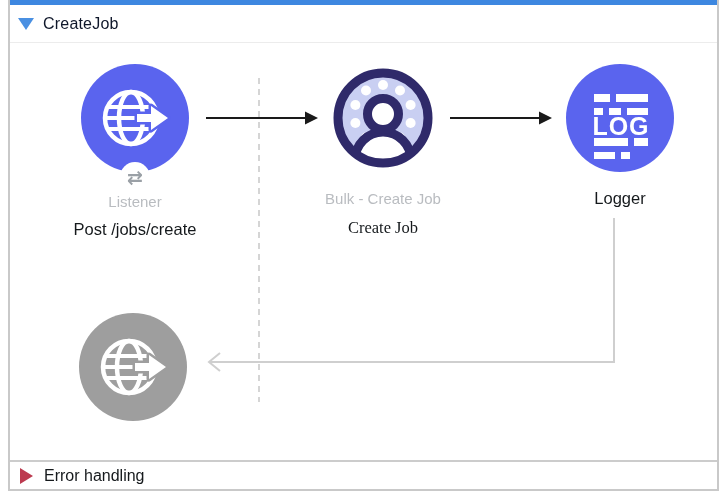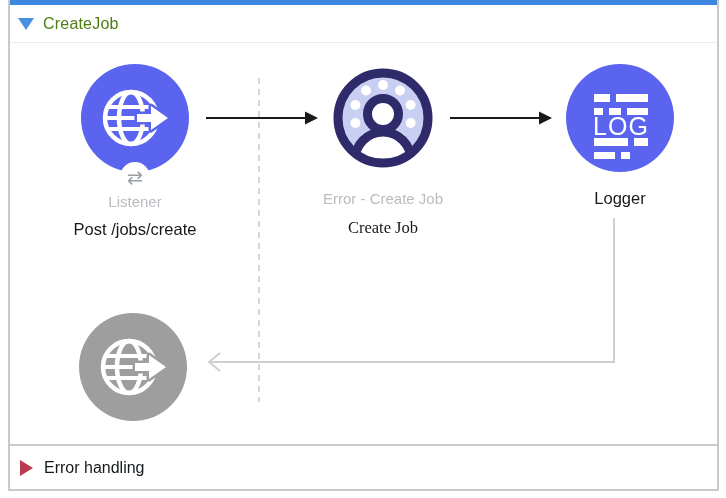--- a/index.html
+++ b/index.html
@@ -10,40 +10,40 @@
   .flow-frame{position:absolute;left:8px;top:0;width:711px;height:491px;
       box-sizing:border-box;border:2px solid #c9c9c9;border-top:none;background:#fff;}
 
   .selection-bar{position:absolute;top:0;left:0;right:0;height:5px;background:#3d87e0;}
 
   .flow-header{position:absolute;top:5px;left:0;right:0;height:37px;
       display:flex;align-items:center;padding-left:8px;gap:9px;
       border-bottom:1px solid #ececec;background:#fff;}
   .tri-down{width:0;height:0;border-left:8px solid transparent;
       border-right:8px solid transparent;border-top:12px solid #4a90e2;}
-  .flow-title{font-size:16px;color:#4d7c0f;letter-spacing:.2px;}
+  .flow-title{font-size:16px;color:#0f172a;letter-spacing:.2px;}
 
   .flow-body{position:absolute;top:42px;left:0;right:0;bottom:45px;overflow:visible;}
   .wires{position:absolute;left:0;top:0;}
 
   .node{position:absolute;width:108px;height:108px;border-radius:50%;}
   .node svg{position:absolute;left:0;top:0;width:108px;height:108px;overflow:visible;}
-  .node-blue{--node-bg:#5a64ee;background:var(--node-bg);}
+  .node-blue{--node-bg:#5a64ee;background:var(--node-bg);font-weight:bold;}
   .node-gray{--node-bg:#9e9e9e;background:var(--node-bg);filter:blur(0.7px);}
   .node-bulk{background:transparent;}
 
   .badge{position:absolute;left:39px;top:98px;width:30px;height:30px;border-radius:50%;
       background:#fff;display:flex;align-items:center;justify-content:center;
       color:#9aa0a6;font-size:19px;line-height:1;}
 
   .node-label{position:absolute;width:220px;text-align:center;white-space:nowrap;}
   .lbl-gray{font-size:15px;color:#b9bcc0;}
   .lbl-dark{font-size:16.5px;color:#15191c;}
 
-  .flow-footer{position:absolute;left:0;right:0;bottom:0;height:45px;box-sizing:border-box;
+  .flow-footer{position:absolute;left:0;right:0;bottom:0;height:29px;box-sizing:border-box;
       border-top:2px solid #cccccc;display:flex;align-items:center;padding-left:10px;gap:11px;
       background:#fff;}
   .tri-right{width:0;height:0;border-top:8px solid transparent;
       border-bottom:8px solid transparent;border-left:13px solid #bc3a4f;}
   .footer-label{font-size:16px;color:#15191c;}
 
   .log-text{font-family:"Liberation Sans","DejaVu Sans",sans-serif;font-size:25px;
       letter-spacing:1px;fill:#ffffff;}
 </style>
 </head>
@@ -118,21 +118,21 @@
             <circle cx="26.4" cy="41" r="5"></circle>
           <circle cx="37" cy="26.5" r="5"></circle>
         </g>
         <g clip-path="url(#bulkclip)">
           <circle cx="54" cy="96" r="28" fill="#ffffff" stroke="#2f2a6a" stroke-width="9"></circle>
         </g>
         <circle cx="54" cy="50" r="15.5" fill="#ffffff" stroke="#2f2a6a" stroke-width="9"></circle>
         <circle cx="54" cy="54" r="45" fill="none" stroke="#2f2a6a" stroke-width="9"></circle>
       </svg>
     </div>
-    <div class="node-label lbl-gray" style="left:263px;top:148px;">Error - Create Job</div>
+    <div class="node-label lbl-gray" style="left:263px;top:148px;">Bulk - Create Job</div>
     <div class="node-label lbl-dark" style="left:263px;top:176px;font-family:Liberation Serif, serif;">Create Job</div>
 
     <div class="node node-blue" style="left:556px;top:22px;">
       <svg viewBox="0 0 108 108">
         <g fill="#ffffff">
           <rect x="28" y="30" width="16" height="8"></rect>
             <rect x="50" y="30" width="32" height="8"></rect>
           <rect x="28" y="44" width="9" height="7"></rect>
             <rect x="43" y="44" width="12" height="7"></rect>
           <rect x="61" y="44" width="21" height="7"></rect>

